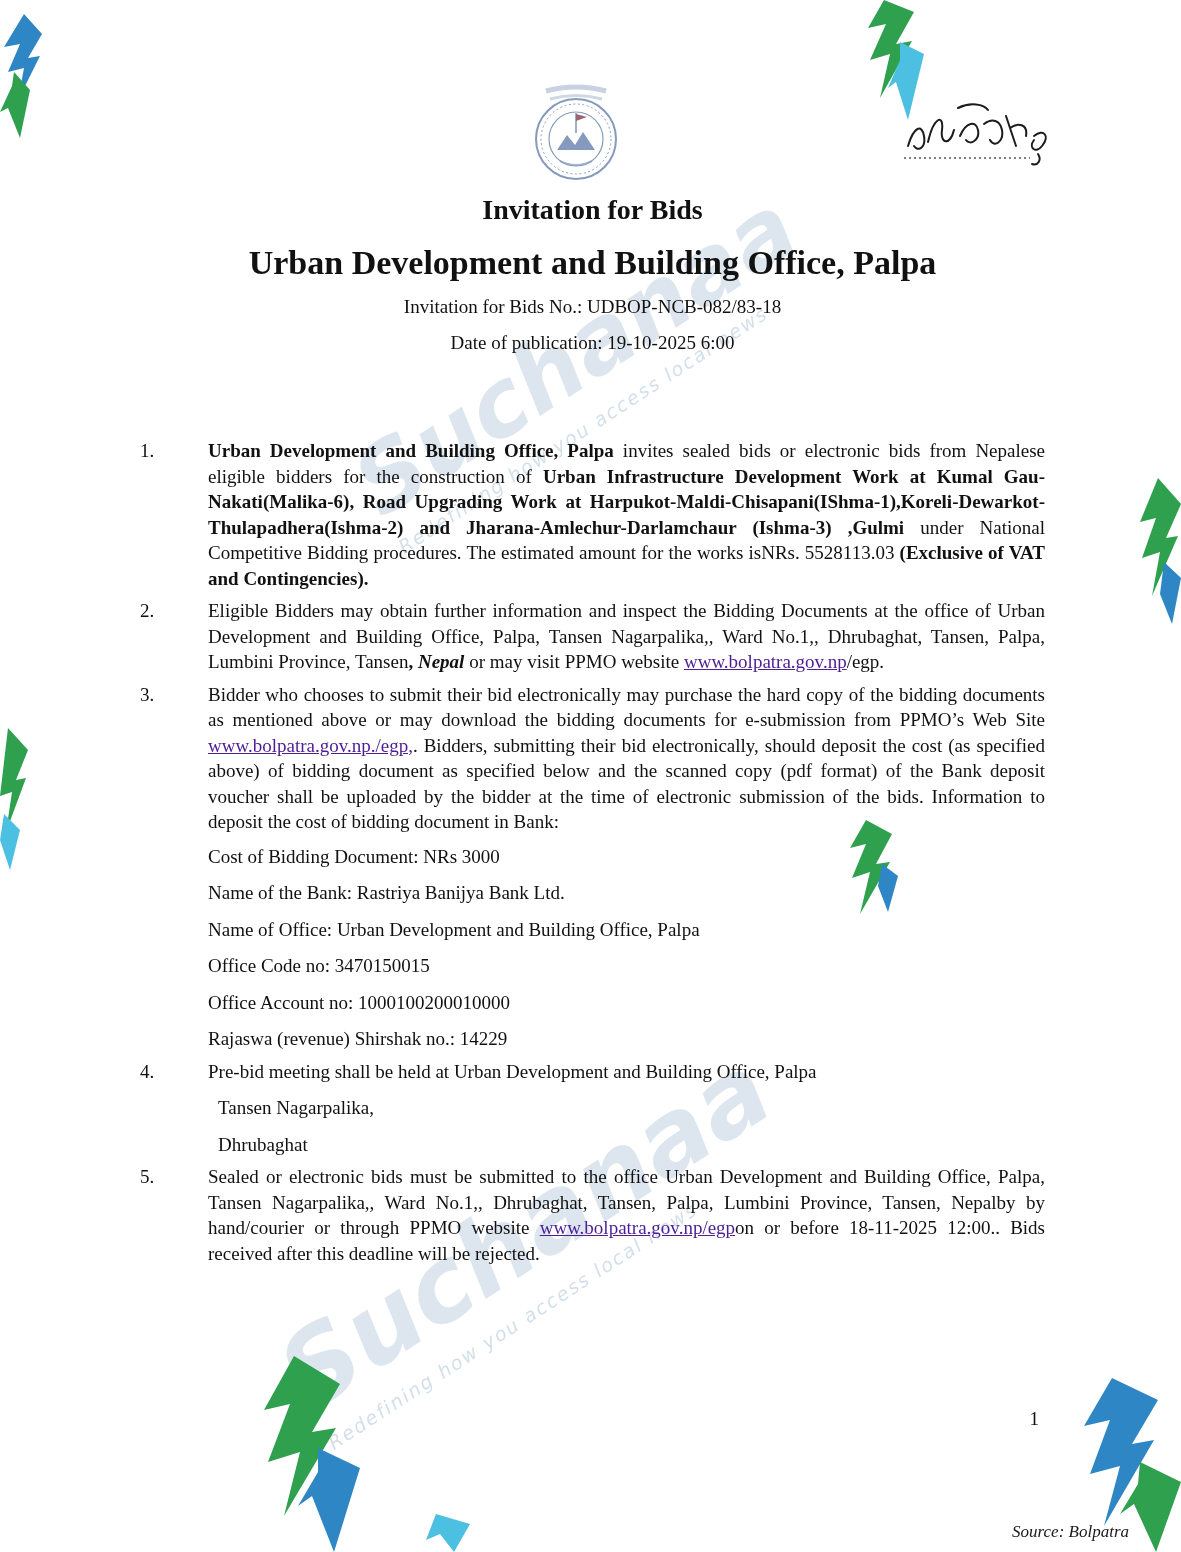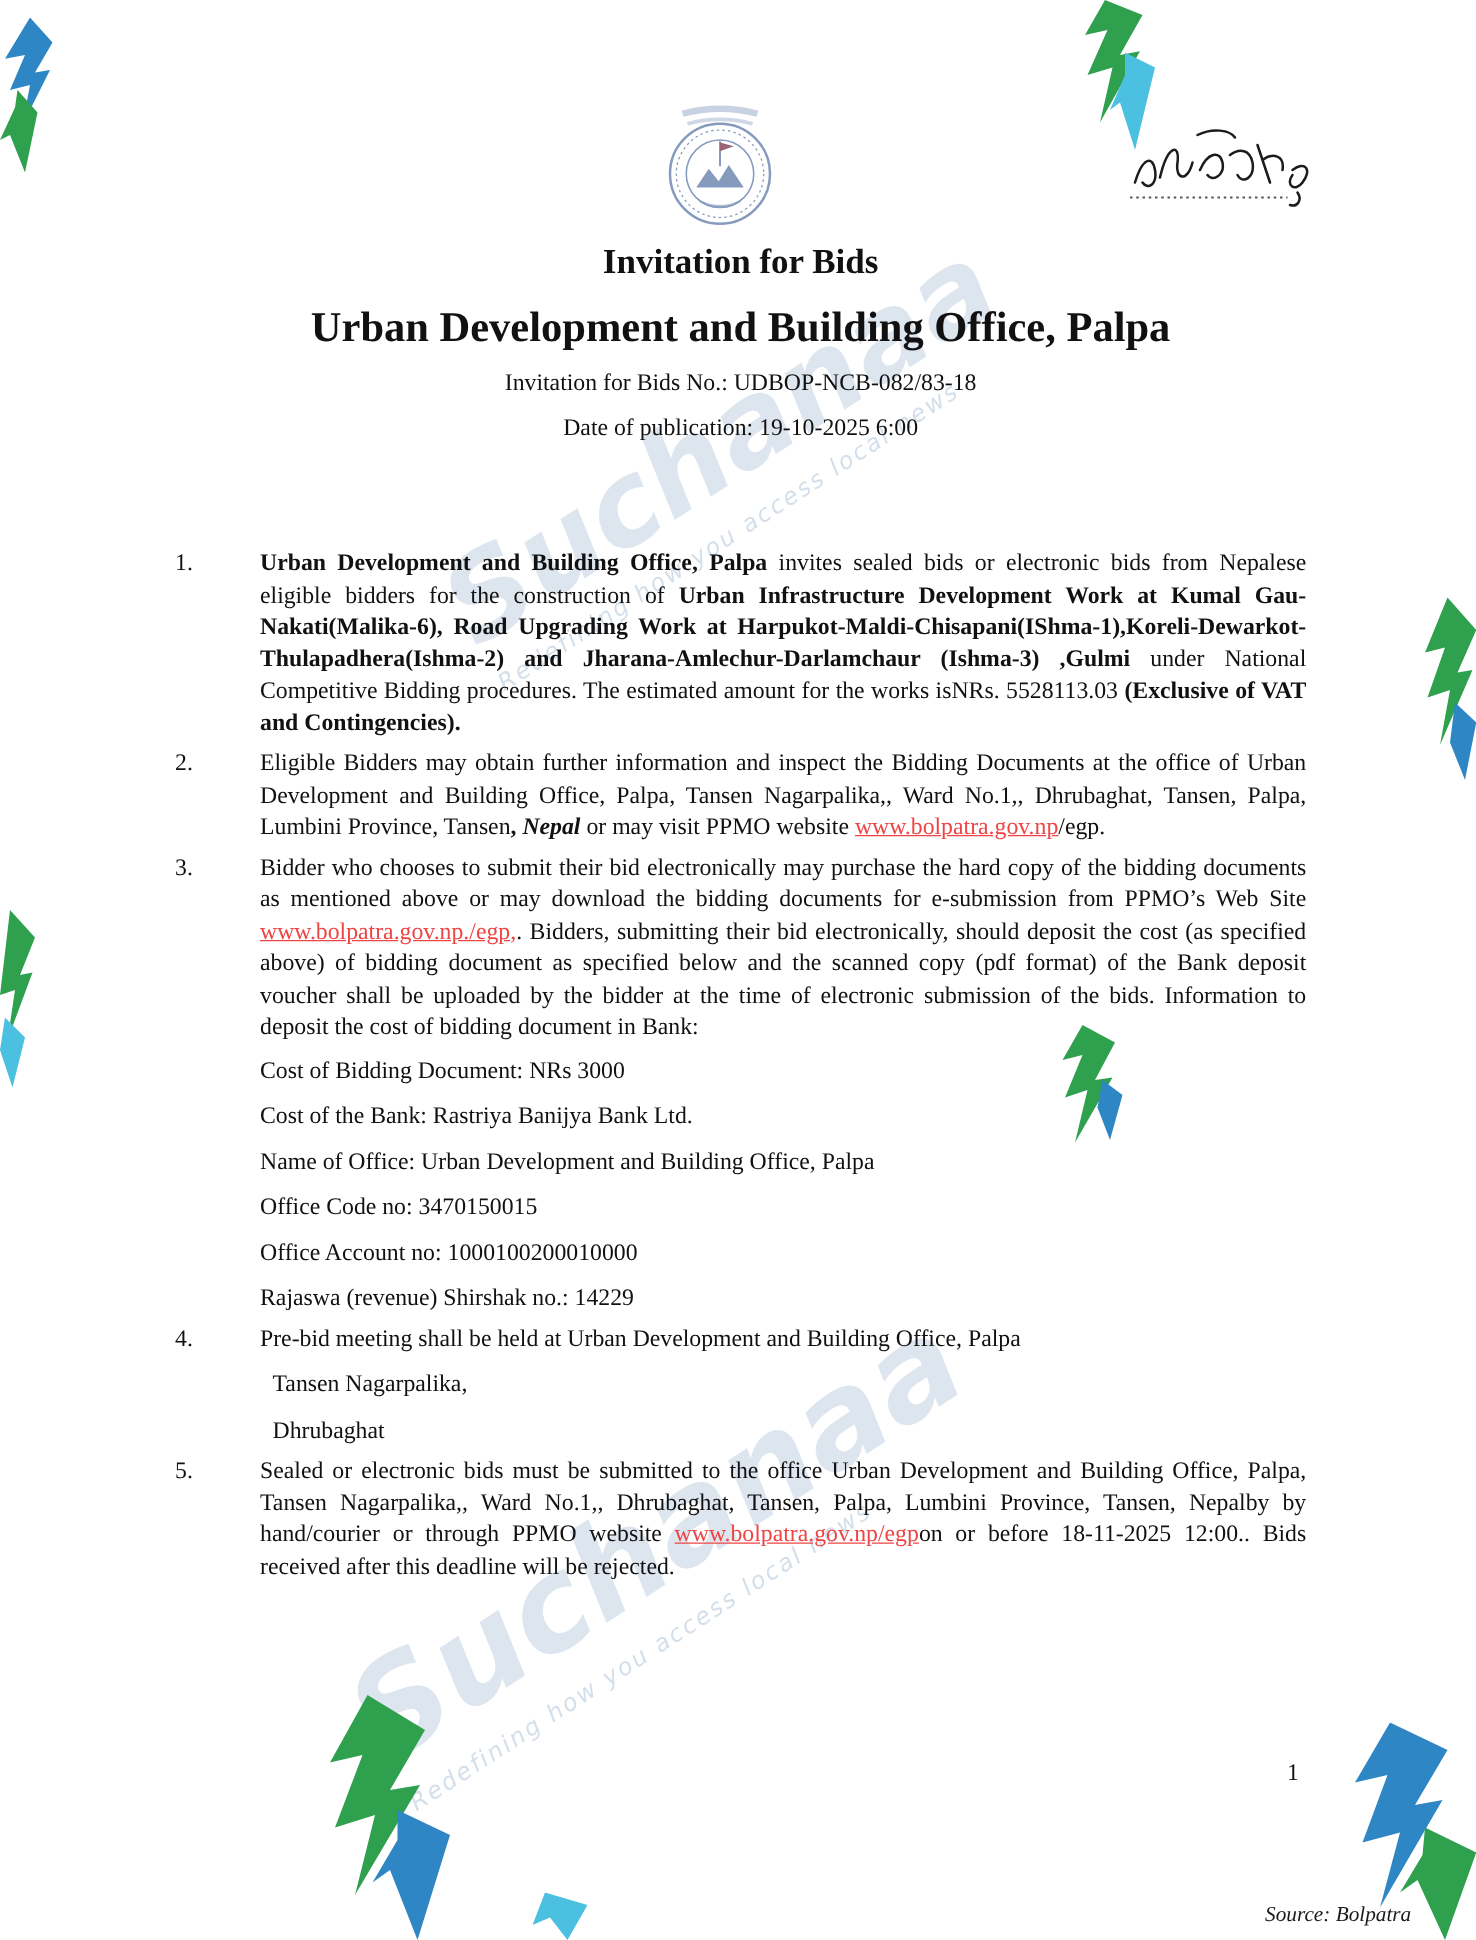--- a/index.html
+++ b/index.html
@@ -59,21 +59,21 @@
     font-size: 19px;
   }
 
   .list { margin-top: 84px; font-size: 19px; line-height: 25.5px; }
   .item { display: flex; margin-top: 7px; }
   .item:first-child { margin-top: 0; }
   .item-num { width: 68px; flex-shrink: 0; }
   .item-body { flex: 1; text-align: justify; }
   .b { font-weight: bold; }
   .bi { font-weight: bold; font-style: italic; }
-  .doc-link { text-decoration: underline; color: #ef4444; cursor: pointer; }
+  .doc-link { text-decoration: underline; color: #4c1d95; cursor: pointer; }
 
   .sub-line { margin: 11px 0 0 0; text-align: left; }
   .sub-line.first { margin-top: 9px; }
   .addr-line { margin: 11px 0 0 0; padding-left: 10px; text-align: left; }
   .closing-line { margin: 11px 0 0 0; margin-left: -8px; text-align: left; }
 
   .page-number {
     position: absolute;
     top: 1408px;
     right: 142px;
@@ -197,21 +197,21 @@
         <div class="item-body">
           <span>Eligible Bidders may obtain further information and inspect the Bidding Documents at the office of Urban Development and Building Office, Palpa, Tansen Nagarpalika,, Ward No.1,, Dhrubaghat, Tansen, Palpa, Lumbini Province, Tansen</span><span class="b">, </span><span class="bi">Nepal</span><span> or may visit PPMO website </span><span class="doc-link">www.bolpatra.gov.np</span><span>/egp.</span>
         </div>
       </div>
 
       <div class="item">
         <div class="item-num">3.</div>
         <div class="item-body">
           <span> Bidder who chooses to submit their bid electronically may purchase the hard copy of the bidding documents as mentioned above or may download the bidding documents for e-submission from PPMO’s Web Site </span><span class="doc-link">www.bolpatra.gov.np./egp,</span><span>. Bidders, submitting their bid electronically, should deposit the cost (as specified above) of bidding document as specified below and the scanned copy (pdf format) of the Bank deposit voucher shall be uploaded by the bidder at the time of electronic submission of the bids. Information to deposit the cost of bidding document in Bank:</span>
           <p class="sub-line first">Cost of Bidding Document: NRs 3000</p>
-          <p class="sub-line">Cost of the Bank: Rastriya Banijya Bank Ltd.</p>
+          <p class="sub-line">Name of the Bank: Rastriya Banijya Bank Ltd.</p>
           <p class="sub-line">Name of Office: Urban Development and Building Office, Palpa</p>
           <p class="sub-line">Office Code no: 3470150015</p>
           <p class="sub-line">Office Account no: 1000100200010000</p>
           <p class="sub-line">Rajaswa (revenue) Shirshak no.: 14229</p>
         </div>
       </div>
 
       <div class="item">
         <div class="item-num">4.</div>
         <div class="item-body">

